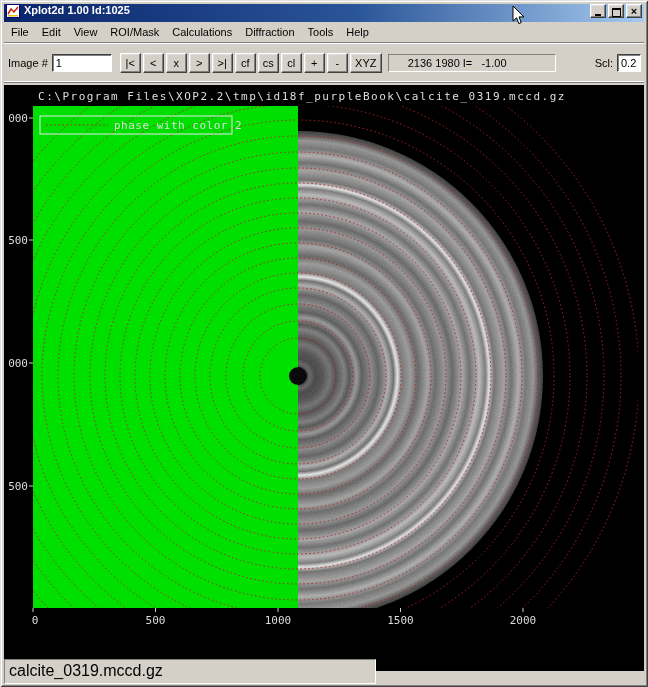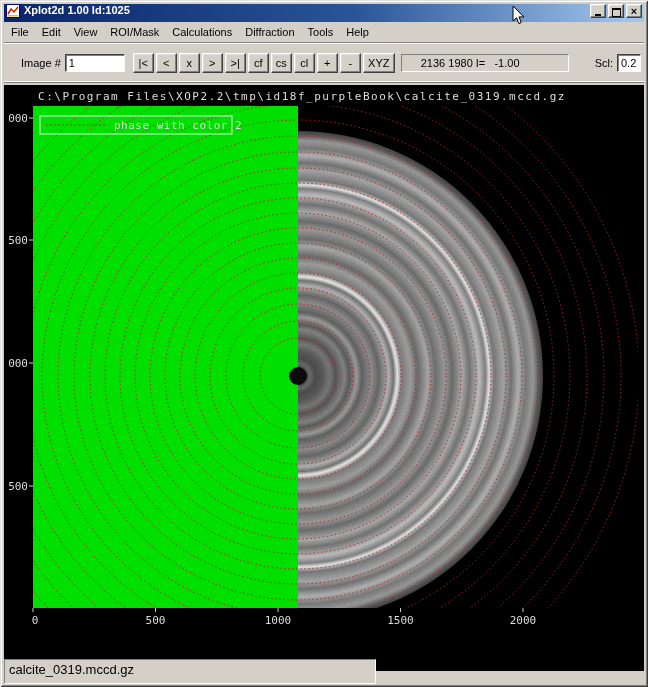--- a/index.html
+++ b/index.html
@@ -18,21 +18,21 @@
   .glyph-min{display:block;width:6px;height:2px;background:#000;margin:8px auto 0 auto;}
   .glyph-max{display:block;width:7px;height:6px;border:1px solid #000;border-top-width:2px;margin:2px auto 0 auto;}
   .glyph-close{display:block;font-size:11px;font-weight:bold;line-height:11px;color:#000;text-align:center;}
   .menubar{position:absolute;left:4px;top:23px;width:640px;height:18px;background:#d4d0c8;
     display:flex;align-items:center;font-size:11px;color:#000;}
   .menu-item{padding:2px 6px;margin-left:1px;}
   .toolbar{position:absolute;left:4px;top:42px;width:640px;height:41px;background:#d4d0c8;
     border-top:1px solid #808080;border-bottom:1px solid #808080;
     box-shadow:inset 0 1px 0 #ffffff, inset 0 -1px 0 #ffffff;
     display:flex;align-items:center;font-size:11px;box-sizing:border-box;}
-  .tlabel{margin-left:17px;}
+  .tlabel{margin-left:4px;}
   .tinput{font-family:"Liberation Sans",sans-serif;font-size:11px;height:18px;background:#fff;color:#000;
     border:1px solid;border-color:#404040 #ffffff #ffffff #404040;box-shadow:inset 1px 1px 0 #808080;
     padding:0 3px;margin-left:4px;box-sizing:border-box;}
   .tbtn{font-family:"Liberation Sans",sans-serif;font-size:11px;height:20px;min-width:21px;padding:0 4px;
     background:#d4d0c8;color:#000;border:1px solid;border-color:#ffffff #404040 #404040 #ffffff;
     box-shadow:inset -1px -1px 0 #808080, inset 1px 1px 0 #dfdfdf;margin-left:2px;cursor:default;white-space:pre;}
   .tbtn.first{margin-left:8px;}
   .readout{margin-left:6px;width:168px;height:18px;box-sizing:border-box;background:#d4d0c8;color:#000;
     border:1px solid;border-color:#808080 #ffffff #ffffff #808080;padding:2px 19px;white-space:pre;overflow:hidden;}
   .scl-group{margin-left:auto;display:flex;align-items:center;margin-right:3px;}
@@ -40,21 +40,21 @@
   #plot-svg text{font-family:"DejaVu Sans Mono", monospace;fill:#dddddd;font-size:11px;}
   #plot-title{letter-spacing:1.5px;text-anchor:middle;fill:#e8e8e8;}
   .xlab{text-anchor:middle;}
   .ylab{text-anchor:end;}
   .tickline{stroke:#cccccc;stroke-width:1;}
   #phase-rings circle{fill:none;stroke-width:1;stroke-dasharray:1.5 2.6;opacity:.95;}
   .legend-box{fill:none;stroke:#e8e8e8;stroke-width:1;}
   .legend-line{stroke-width:1;stroke-dasharray:1.5 2.6;fill:none;}
   .legend-text{fill:#ffffff;font-size:10px;letter-spacing:.5px;}
   .statusbar{position:absolute;left:4px;top:659px;width:372px;height:25px;box-sizing:border-box;background:#d4d0c8;
-    border:1px solid;border-color:#808080 #ffffff #ffffff #808080;font-size:13px;color:#000;padding:2px 4px;}
+    border:1px solid;border-color:#808080 #ffffff #ffffff #808080;font-size:16px;color:#000;padding:2px 4px;}
   .cursor{position:absolute;left:512px;top:5px;z-index:20;pointer-events:none;}
 </style>
 </head>
 <body>
 
 <div class="window">
 
   <div class="titlebar">
     <span class="app-icon">
       <svg width="14" height="14" viewBox="0 0 14 14">

